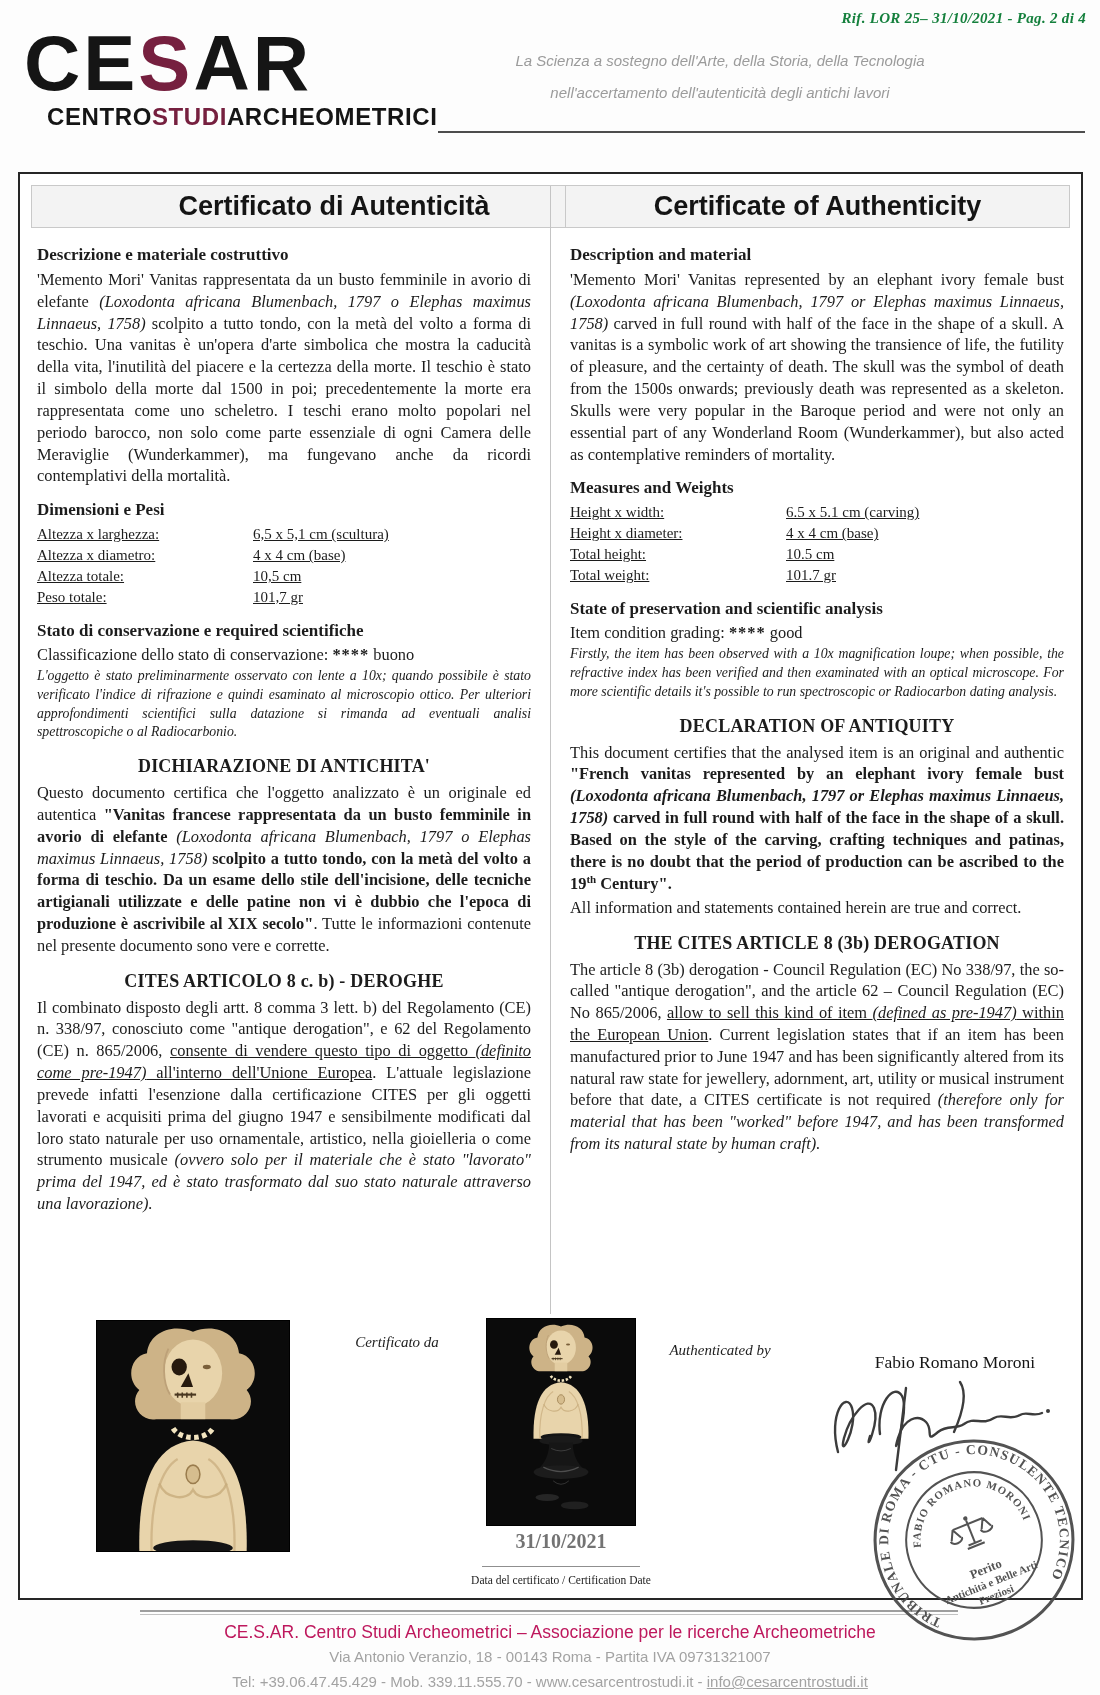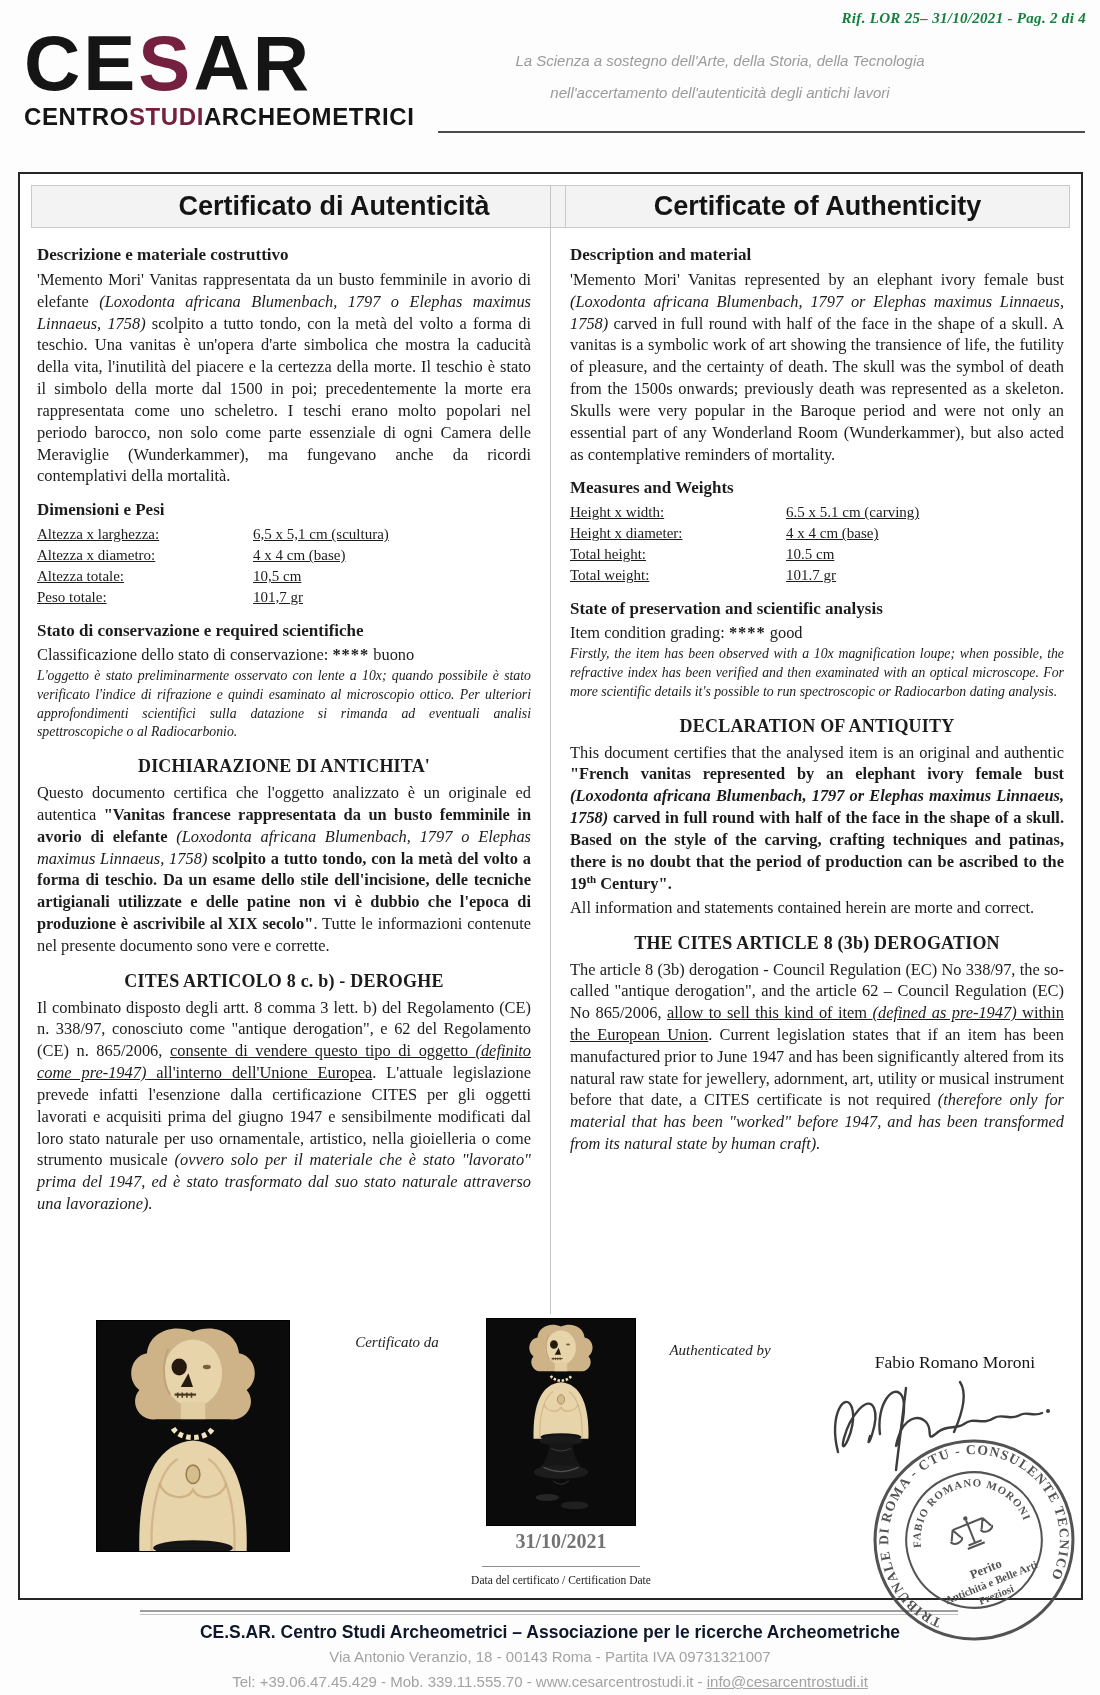--- a/index.html
+++ b/index.html
@@ -8,21 +8,21 @@
           font-family:"Liberation Serif", serif; color:#1c1c1c; margin:0 auto; }
 
   
   .ref { position:absolute; top:10px; right:14px; font:italic bold 15px "Liberation Serif", serif;
          color:#15803d; letter-spacing:.3px; }
   .logo { position:absolute; left:24px; top:26px; width:350px; }
   .logo-main { font-family:"Liberation Sans", sans-serif; font-weight:bold; font-size:78px;
                line-height:.95; color:#151515; letter-spacing:3px; }
   .logo-main .maroon, .logo-sub .maroon { color:#76203f; }
   .logo-sub { font-family:"Liberation Sans", sans-serif; font-weight:bold; font-size:24px;
-              letter-spacing:.6px; color:#151515; margin-top:3px; white-space:nowrap; }
+              letter-spacing:.6px; color:#151515; margin-top:3px; white-space:nowrap;margin-left:23px; }
   .tagline { position:absolute; left:505px; top:52px; width:430px; text-align:center;
              font-style:italic; color:#9b9b9b; font-family:"Liberation Sans", sans-serif; font-size:15px; }
   .tagline .t2 { margin-top:15px; }
   .header-rule { position:absolute; left:438px; top:131px; width:647px; height:2px; background:#4d4d4d; }
 
   
   .main { position:absolute; left:18px; top:172px; width:1065px; height:1428px;
           border:2px solid #262626; background:#fff; }
   .titlebar { position:absolute; top:11px; height:43px; background:#f3f3f3; border:1px solid #c9c9c9;
               display:flex; align-items:center; justify-content:center;
@@ -68,21 +68,21 @@
 
   
   .stamp { position:absolute; left:870px; top:1436px; width:208px; height:208px;
            transform:rotate(-22deg); z-index:6; opacity:.93; }
 
   
   .footer-rule { position:absolute; left:140px; top:1610px; width:818px; height:5px;
                  border-top:2px solid #9e9e9e; border-bottom:1px solid #c2c2c2; }
   .footer { position:absolute; left:70px; top:1622px; width:960px; text-align:center;
             font-family:"Liberation Sans", sans-serif; color:#a3a3a3; }
-  .f1 { font-size:17.5px; font-weight:bold; color:#0f172a; }
+  .f1 { font-size:17.5px; font-weight:normal; color:#be185d; }
   .f2 { font-size:15px; margin-top:5px; }
   .f3 { font-size:15px; margin-top:8px; }
   .f3 .mail { text-decoration:underline; cursor:pointer; }
 </style>
 </head>
 <body>
 
 <svg width="0" height="0" style="position:absolute" aria-hidden="true">
   <defs>
     <g id="bust-g">
@@ -184,21 +184,21 @@
             <span>101.7 gr</span>
           </div>
       </div>
 
       <div class="sh">State of preservation and scientific analysis</div>
       <div class="cond"><span>Item condition grading: </span><span class="stars">****</span><span> good</span></div>
       <p class="note">Firstly, the item has been observed with a 10x magnification loupe; when possible, the refractive index has been verified and then examinated with an optical microscope. For more scientific details it's possible to run spectroscopic or Radiocarbon dating analysis.</p>
 
       <div class="ch">DECLARATION OF ANTIQUITY</div>
       <p class="p"><span>This document certifies that the analysed item is an original and authentic </span><span class="b">"French vanitas represented by an elephant ivory female bust </span><span class="bi">(Loxodonta africana Blumenbach, 1797 or Elephas maximus Linnaeus, 1758)</span><span class="b"> carved in full round with half of the face in the shape of a skull. Based on the style of the carving, crafting techniques and patinas, there is no doubt that the period of production can be ascribed to the 19</span><sup class="b">th</sup><span class="b"> Century".</span></p>
-      <p class="p p2">All information and statements contained herein are morte and correct.</p>
+      <p class="p p2">All information and statements contained herein are true and correct.</p>
 
       <div class="ch">THE CITES ARTICLE 8 (3b) DEROGATION</div>
       <p class="p"><span>The article 8 (3b) derogation - Council Regulation (EC) No 338/97, the so-called "antique derogation", and the article 62 – Council Regulation (EC) No 865/2006, </span><span class="u">allow to sell this kind of item </span><span class="ui">(defined as pre-1947)</span><span class="u"> within the European Union</span><span>. Current legislation states that if an item has been manufactured prior to June 1947 and has been significantly altered from its natural raw state for jewellery, adornment, art, utility or musical instrument before that date, a CITES certificate is not required </span><span class="i">(therefore only for material that has been "worked" before 1947, and has been transformed from its natural state by human craft).</span></p>
     </div>
 
     <div class="photo photo1">
       <svg viewBox="0 0 120 150" width="100%" height="100%" preserveAspectRatio="xMidYMid meet">
         <use href="#bust-g"></use>
       </svg>
     </div>

